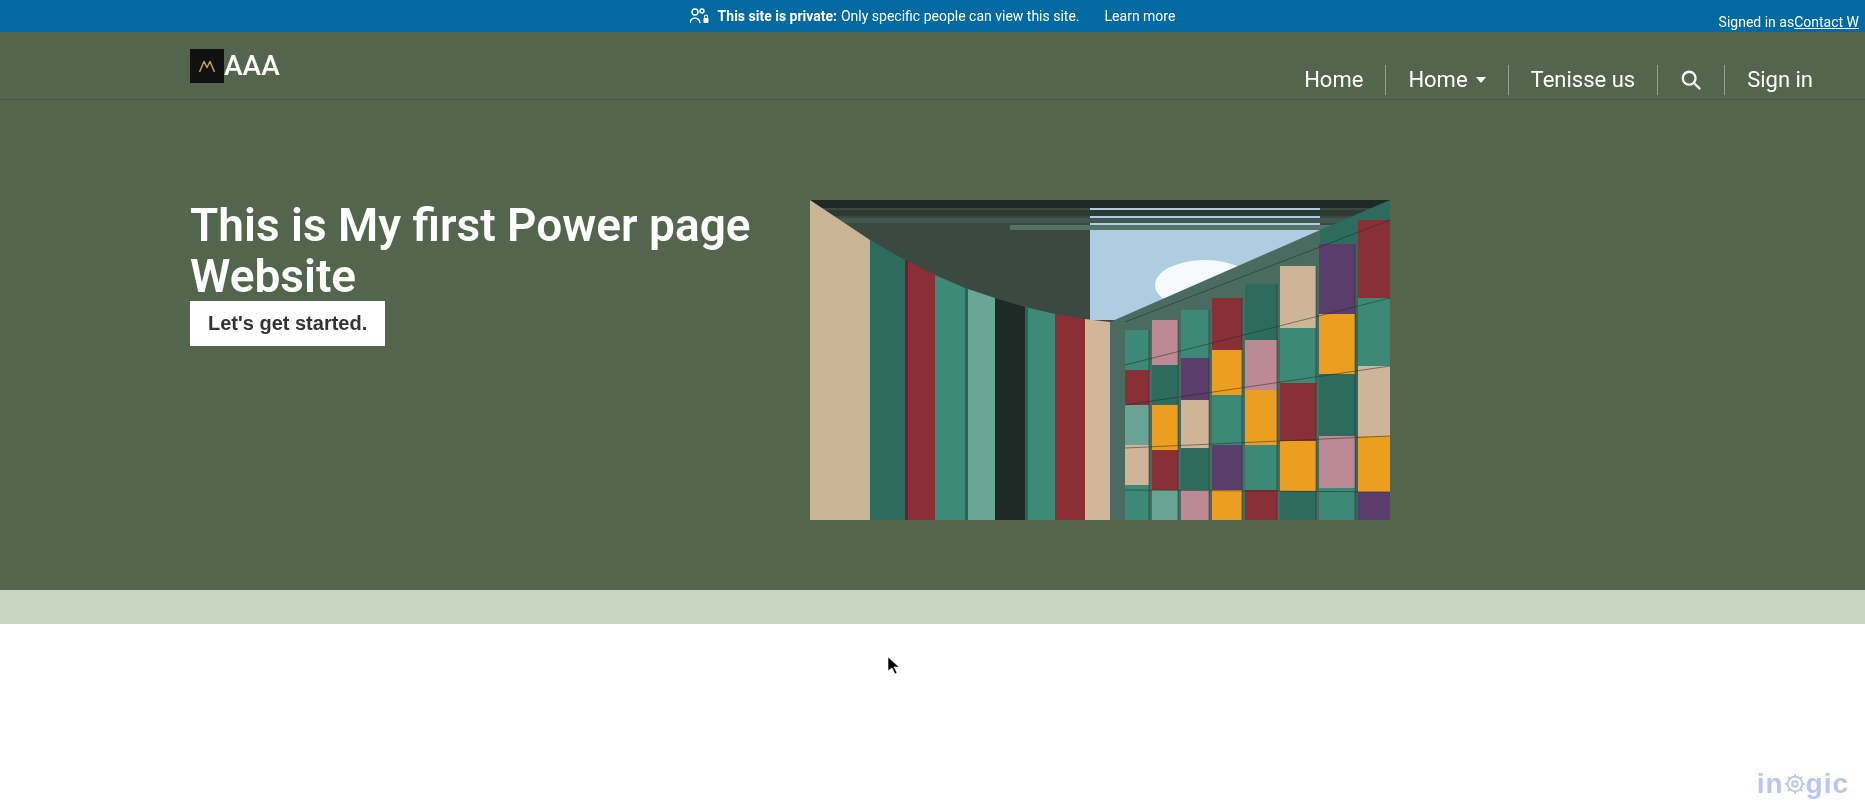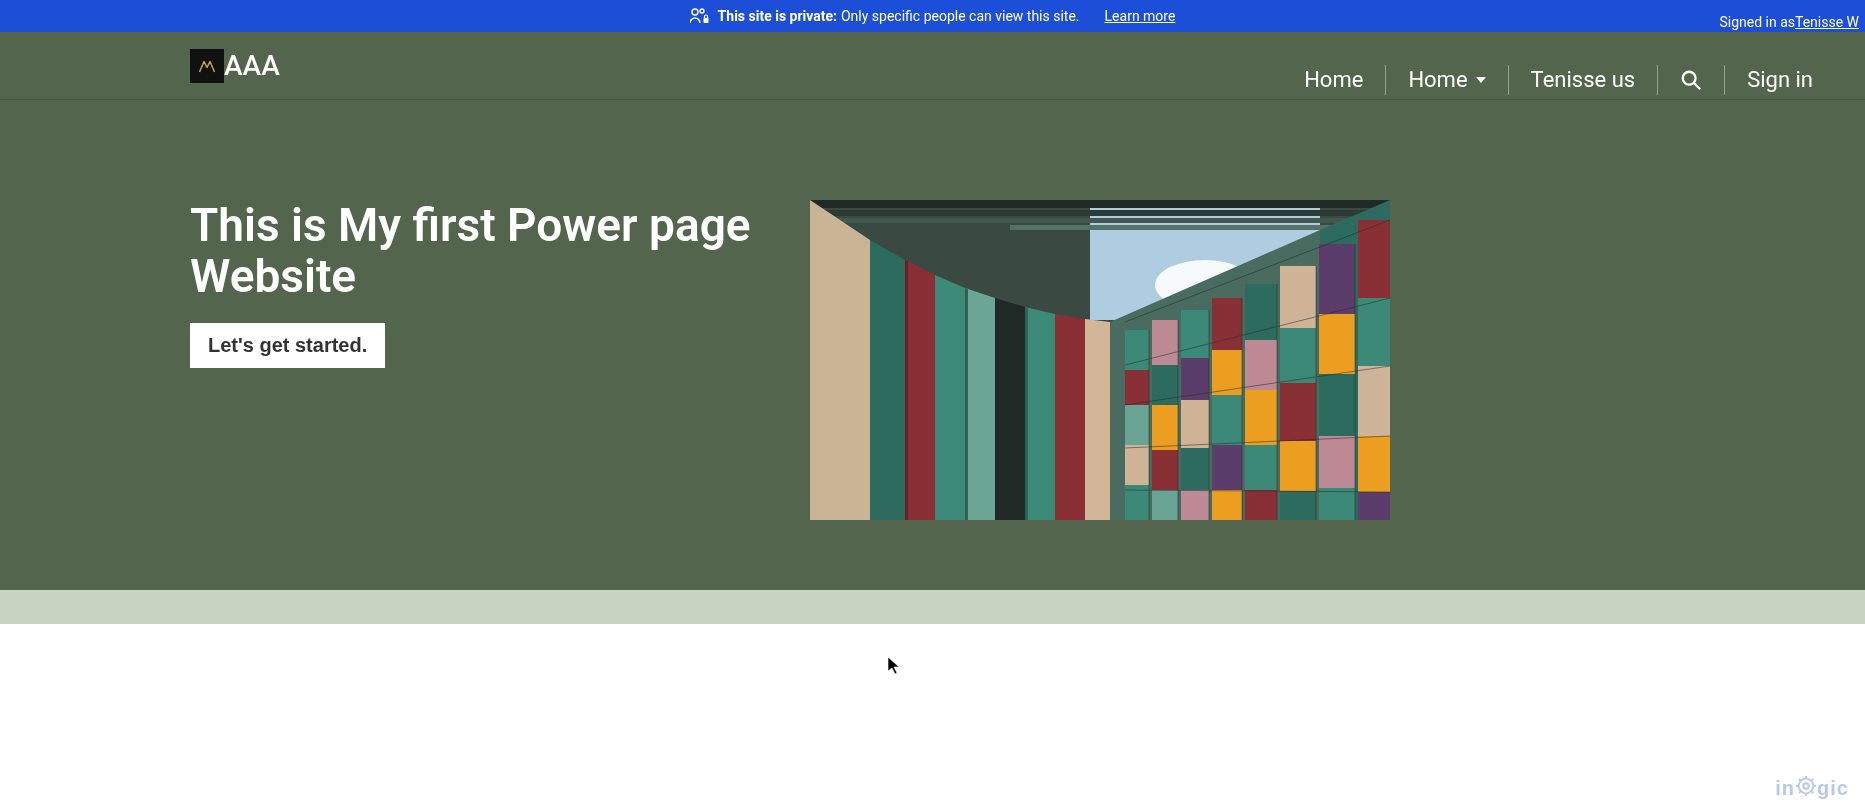--- a/index.html
+++ b/index.html
@@ -1,36 +1,36 @@
 <!DOCTYPE html>
 <html><head>
   <meta charset="utf-8">
   <style>
     * { margin: 0; padding: 0; box-sizing: border-box; }
     body { font-family: -apple-system, BlinkMacSystemFont, 'Segoe UI', Roboto, Arial, sans-serif; background: #ffffff; }
 
     
     .top-banner {
-      background: #1d4ed8;
+      background: #0369a1;
       color: #fff;
       display: flex;
       align-items: center;
       justify-content: center;
       height: 32px;
       position: relative;
       font-size: 14px;
     }
     .top-banner .left-group {
       display: flex;
       align-items: center;
       gap: 4px;
     }
     .top-banner .people-icon { margin-right: 4px; display: inline-flex; }
     .top-banner .bold { font-weight: 700; }
-    .top-banner .learn-more { color: #fff; text-decoration: underline; margin-left: 21px; cursor: pointer; }
+    .top-banner .learn-more { color: #fff; margin-left: 21px; cursor: pointer; }
     .top-banner .signed-in {
       position: absolute;
       right: 0;
       top: 0;
       height: 43px;
       display: flex;
       align-items: center;
       padding-right: 6px;
       font-size: 14px;
     }
@@ -88,21 +88,20 @@
       align-items: flex-start;
       padding: 100px 60px 40px 190px;
       gap: 40px;
     }
     .hero-left { flex: 0 0 580px; }
     .hero-title {
       color: #fff;
       font-size: 46px;
       font-weight: 600;
       line-height: 1.1;
-      margin-bottom: 22px;
     }
     .hero-cta {
       background: #fff;
       color: #333;
       border: none;
       padding: 11px 18px;
       font-size: 20px;
       font-weight: 600;
       cursor: pointer;
     }
@@ -119,21 +118,21 @@
       background: #c8d5c1;
       height: 34px;
     }
 
     
     .footer-logo {
       position: fixed;
       right: 16px;
       bottom: 6px;
       color: #b8c7ec;
-      font-size: 20px;
+      font-size: 28px;
       font-weight: 700;
       letter-spacing: 1px;
       font-family: Arial, sans-serif;
     }
     .footer-logo .gear {
       display: inline-block;
       width: 22px; height: 22px;
       vertical-align: -2px;
     }
 
@@ -158,21 +157,21 @@
         <rect x="13.5" y="10" width="5" height="5" rx="0.8" fill="#fff"></rect>
         <path d="M14.5 10v-1.5a1.5 1.5 0 1 1 3 0V10" stroke="#fff" stroke-width="1.2" fill="none"></path>
       </svg>
     </span>
     <span class="bold">This site is private:</span>
     <span>Only specific people can view this site.</span>
     <a class="learn-more">Learn more</a>
   </div>
   <div class="signed-in">
     <span>Signed in as </span>
-    <a>Tenisse W</a>
+    <a>Contact W</a>
   </div>
 </div>
 
 <div class="header">
   <div class="brand">
     <div class="brand-logo">
       <svg viewBox="0 0 24 24">
         <path d="M2 20 L8 6 L12 14 L16 6 L22 20" stroke="#c9a24a" stroke-width="2" fill="none" stroke-linejoin="round"></path>
       </svg>
     </div>

